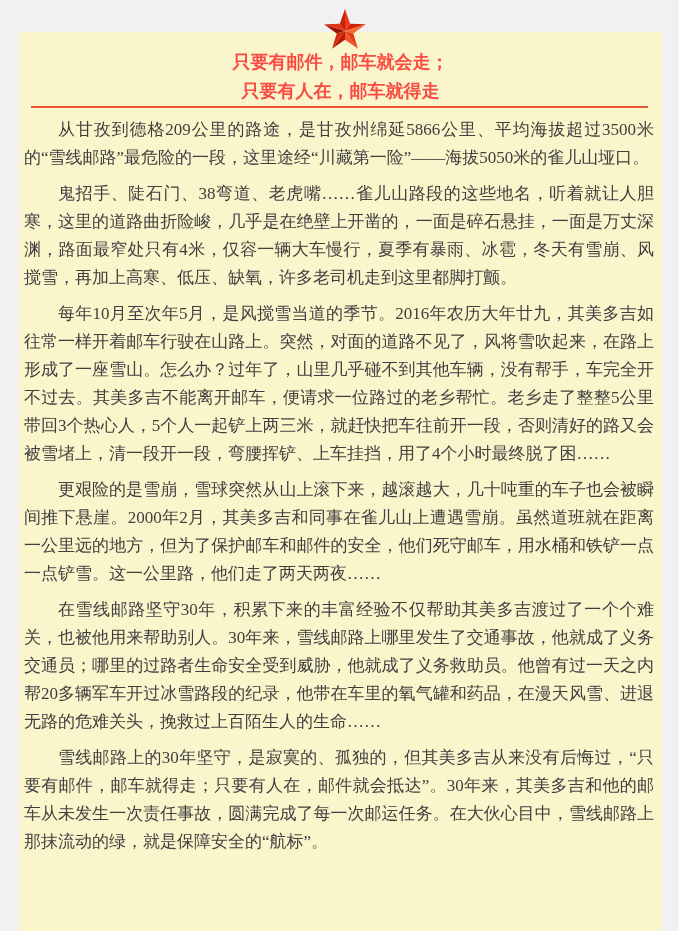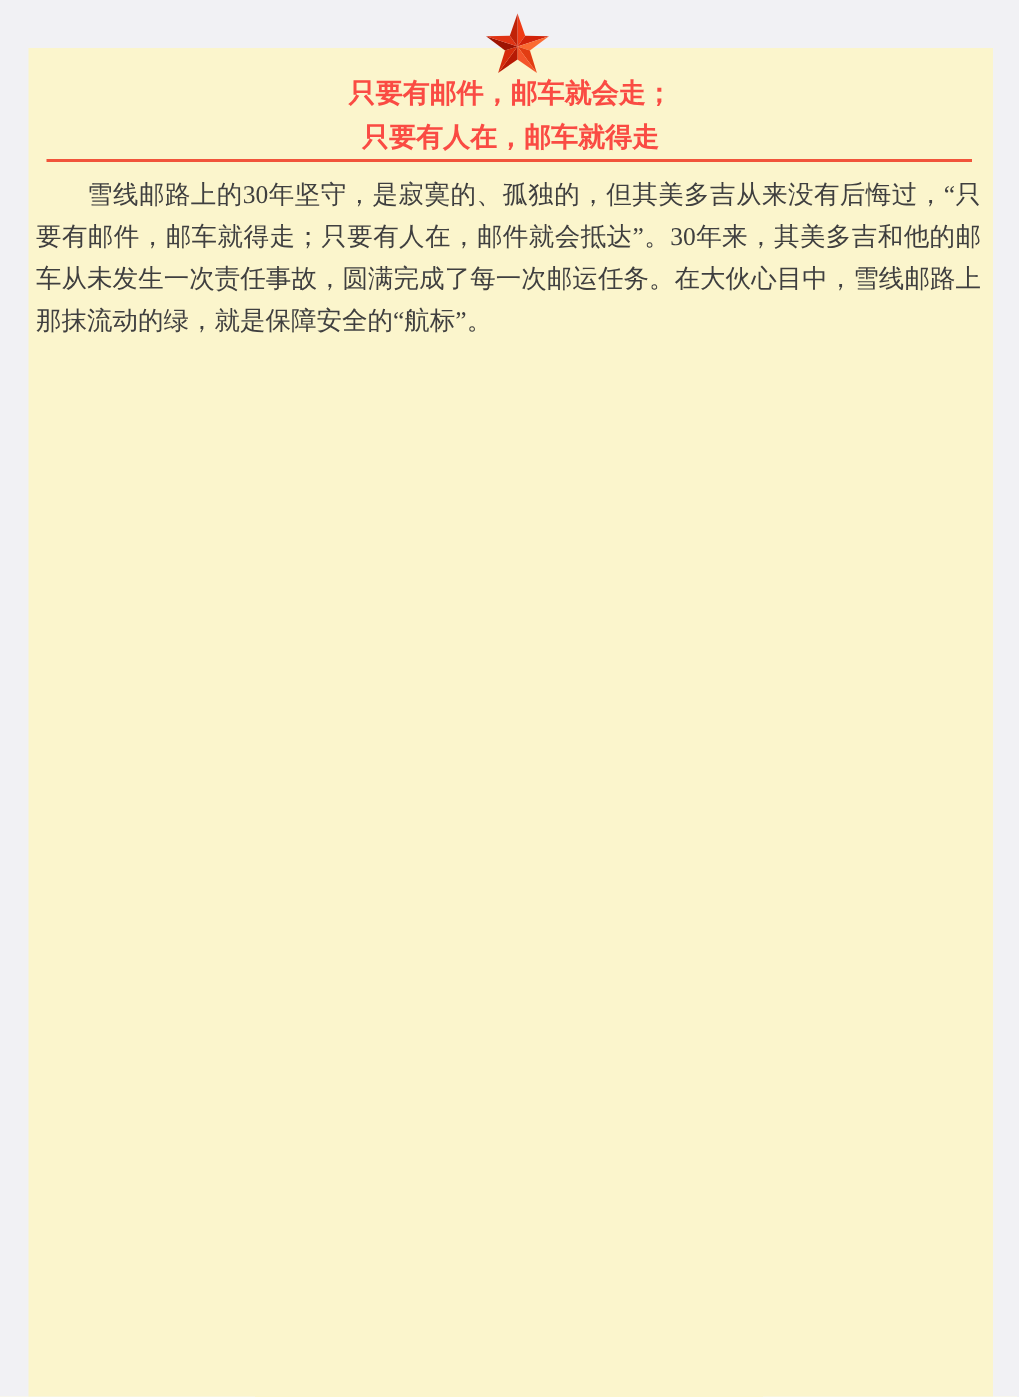--- a/index.html
+++ b/index.html
@@ -80,17 +80,22 @@
   <div class="card">
 
     <div class="slogan">
       <p>只要有邮件，邮车就会走；</p>
       <p>只要有人在，邮车就得走</p>
     </div>
 
     <hr class="divider">
 
     <div class="article">
+      <p>从甘孜到德格209公里的路途，是甘孜州绵延5866公里、平均海拔超过3500米的“雪线邮路”最危险的一段，这里途经“川藏第一险”——海拔5050米的雀儿山垭口。</p>
+      <p>鬼招手、陡石门、38弯道、老虎嘴……雀儿山路段的这些地名，听着就让人胆寒，这里的道路曲折险峻，几乎是在绝壁上开凿的，一面是碎石悬挂，一面是万丈深渊，路面最窄处只有4米，仅容一辆大车慢行，夏季有暴雨、冰雹，冬天有雪崩、风搅雪，再加上高寒、低压、缺氧，许多老司机走到这里都脚打颤。</p>
+      <p>每年10月至次年5月，是风搅雪当道的季节。2016年农历大年廿九，其美多吉如往常一样开着邮车行驶在山路上。突然，对面的道路不见了，风将雪吹起来，在路上形成了一座雪山。怎么办？过年了，山里几乎碰不到其他车辆，没有帮手，车完全开不过去。其美多吉不能离开邮车，便请求一位路过的老乡帮忙。老乡走了整整5公里带回3个热心人，5个人一起铲上两三米，就赶快把车往前开一段，否则清好的路又会被雪堵上，清一段开一段，弯腰挥铲、上车挂挡，用了4个小时最终脱了困……</p>
+      <p>更艰险的是雪崩，雪球突然从山上滚下来，越滚越大，几十吨重的车子也会被瞬间推下悬崖。2000年2月，其美多吉和同事在雀儿山上遭遇雪崩。虽然道班就在距离一公里远的地方，但为了保护邮车和邮件的安全，他们死守邮车，用水桶和铁铲一点一点铲雪。这一公里路，他们走了两天两夜……</p>
+      <p>在雪线邮路坚守30年，积累下来的丰富经验不仅帮助其美多吉渡过了一个个难关，也被他用来帮助别人。30年来，雪线邮路上哪里发生了交通事故，他就成了义务交通员；哪里的过路者生命安全受到威胁，他就成了义务救助员。他曾有过一天之内帮20多辆军车开过冰雪路段的纪录，他带在车里的氧气罐和药品，在漫天风雪、进退无路的危难关头，挽救过上百陌生人的生命……</p>
       <p>雪线邮路上的30年坚守，是寂寞的、孤独的，但其美多吉从来没有后悔过，“只要有邮件，邮车就得走；只要有人在，邮件就会抵达”。30年来，其美多吉和他的邮车从未发生一次责任事故，圆满完成了每一次邮运任务。在大伙心目中，雪线邮路上那抹流动的绿，就是保障安全的“航标”。</p>
     </div>
 
   </div>
 </div>
 
 </body></html>

